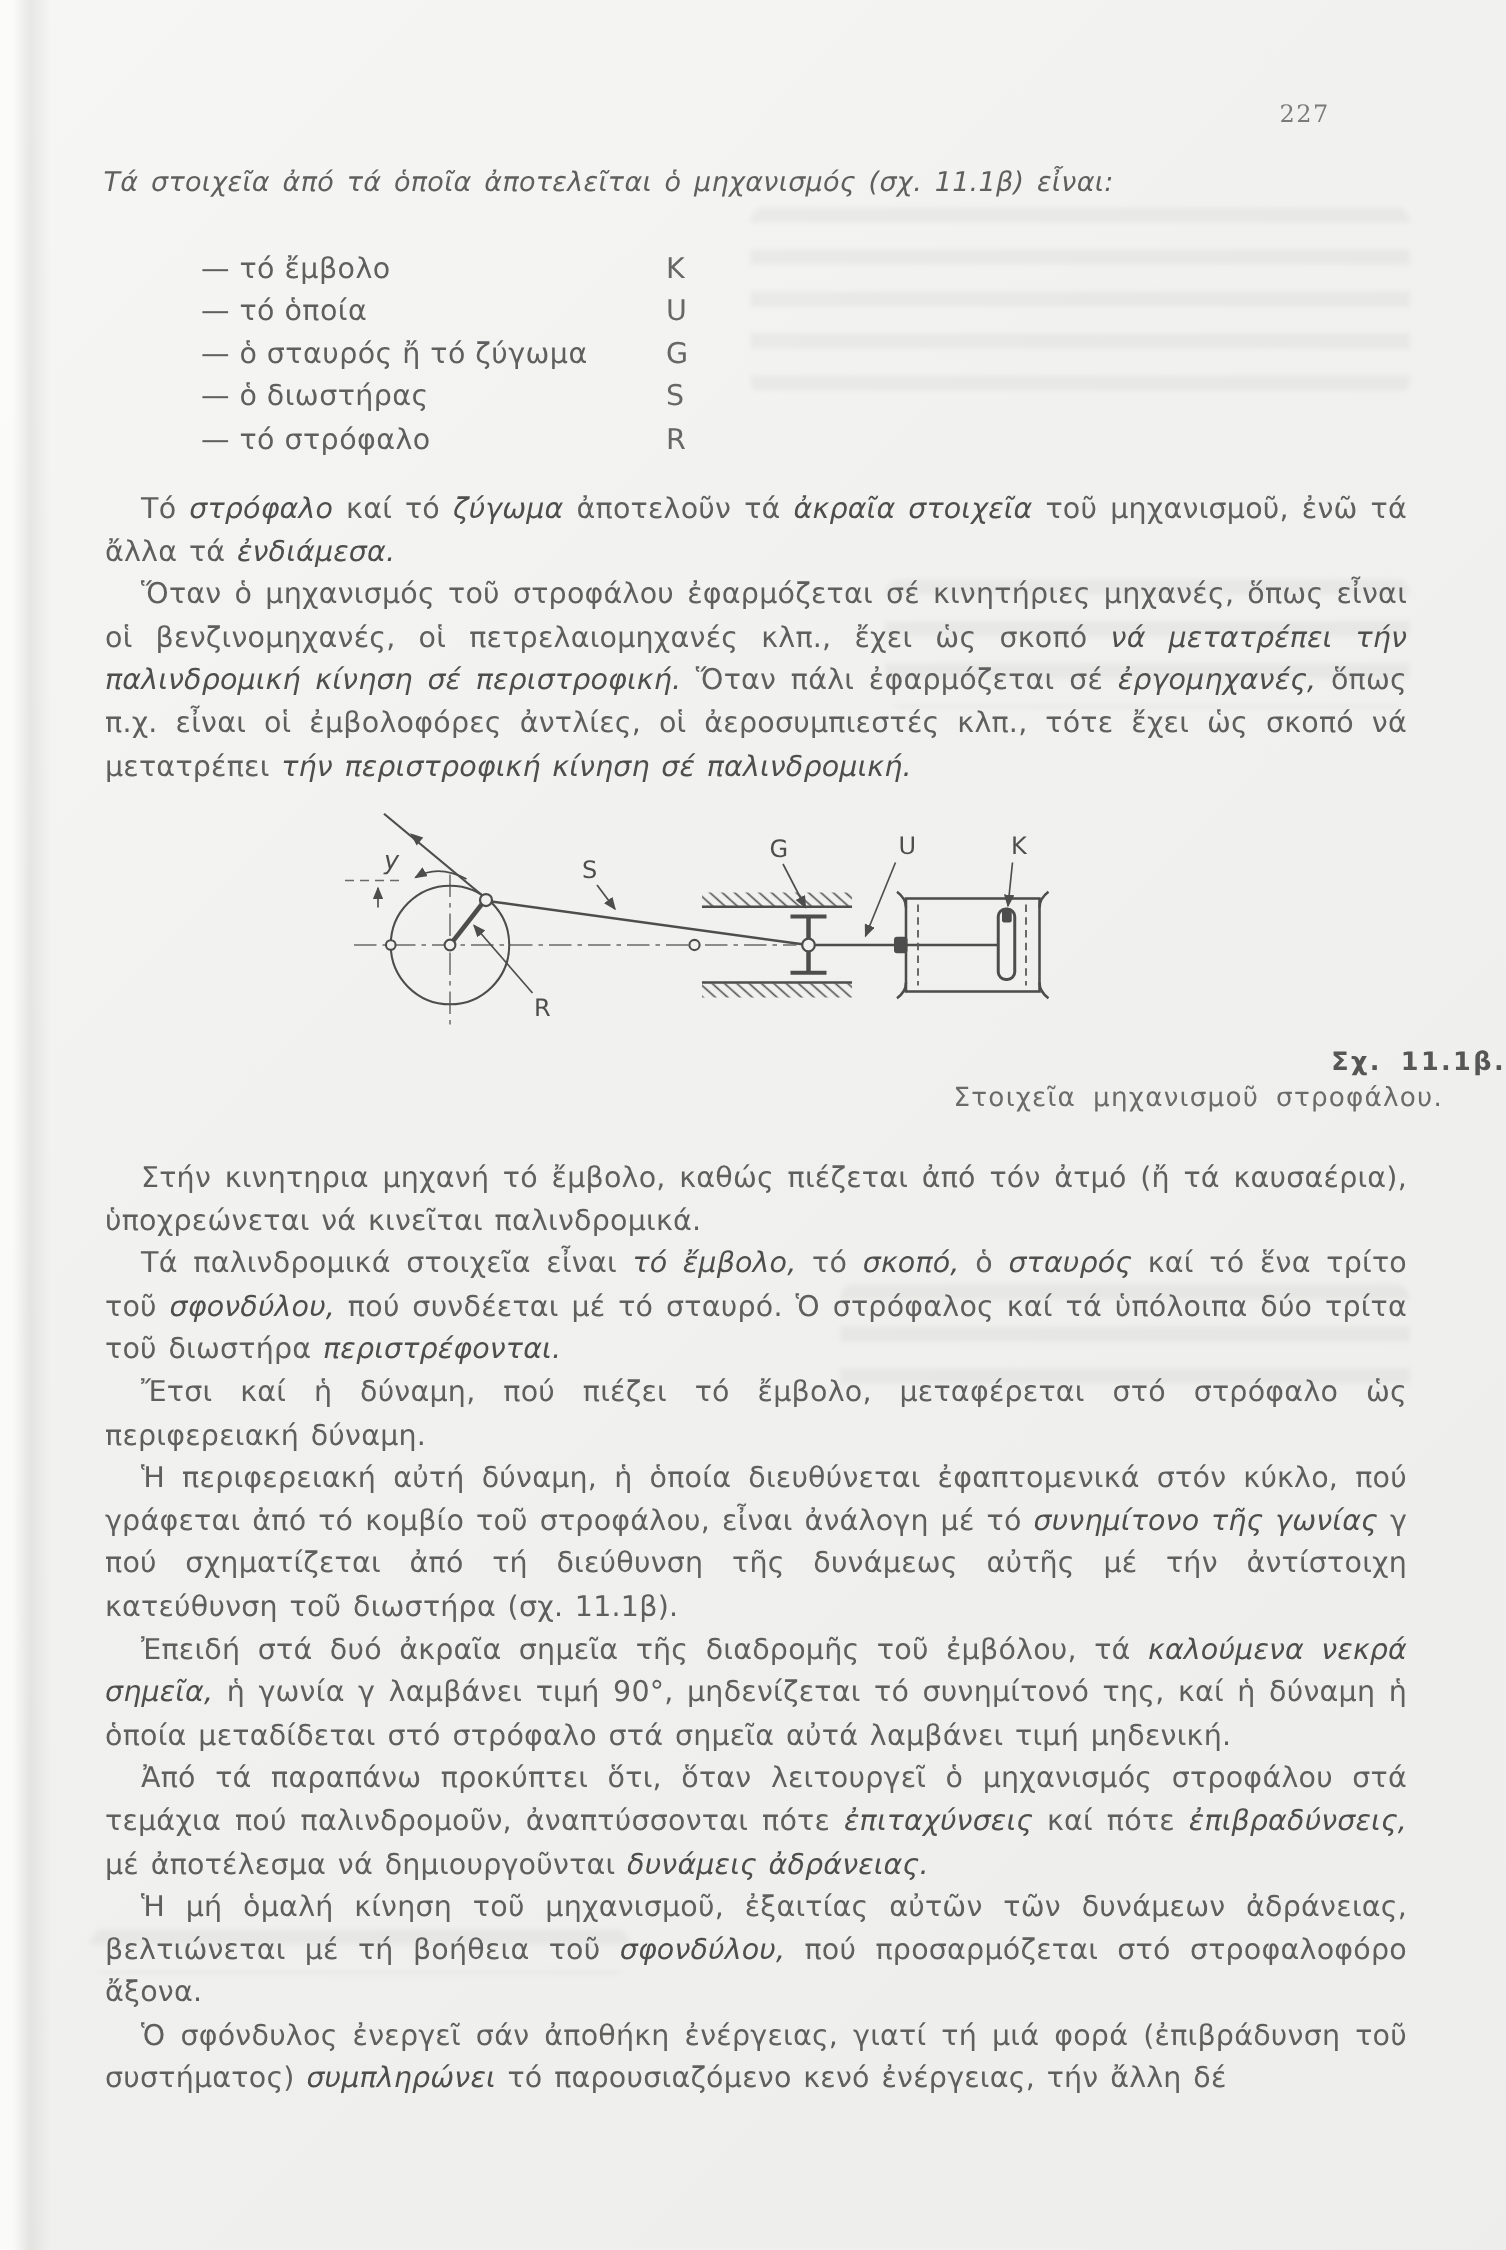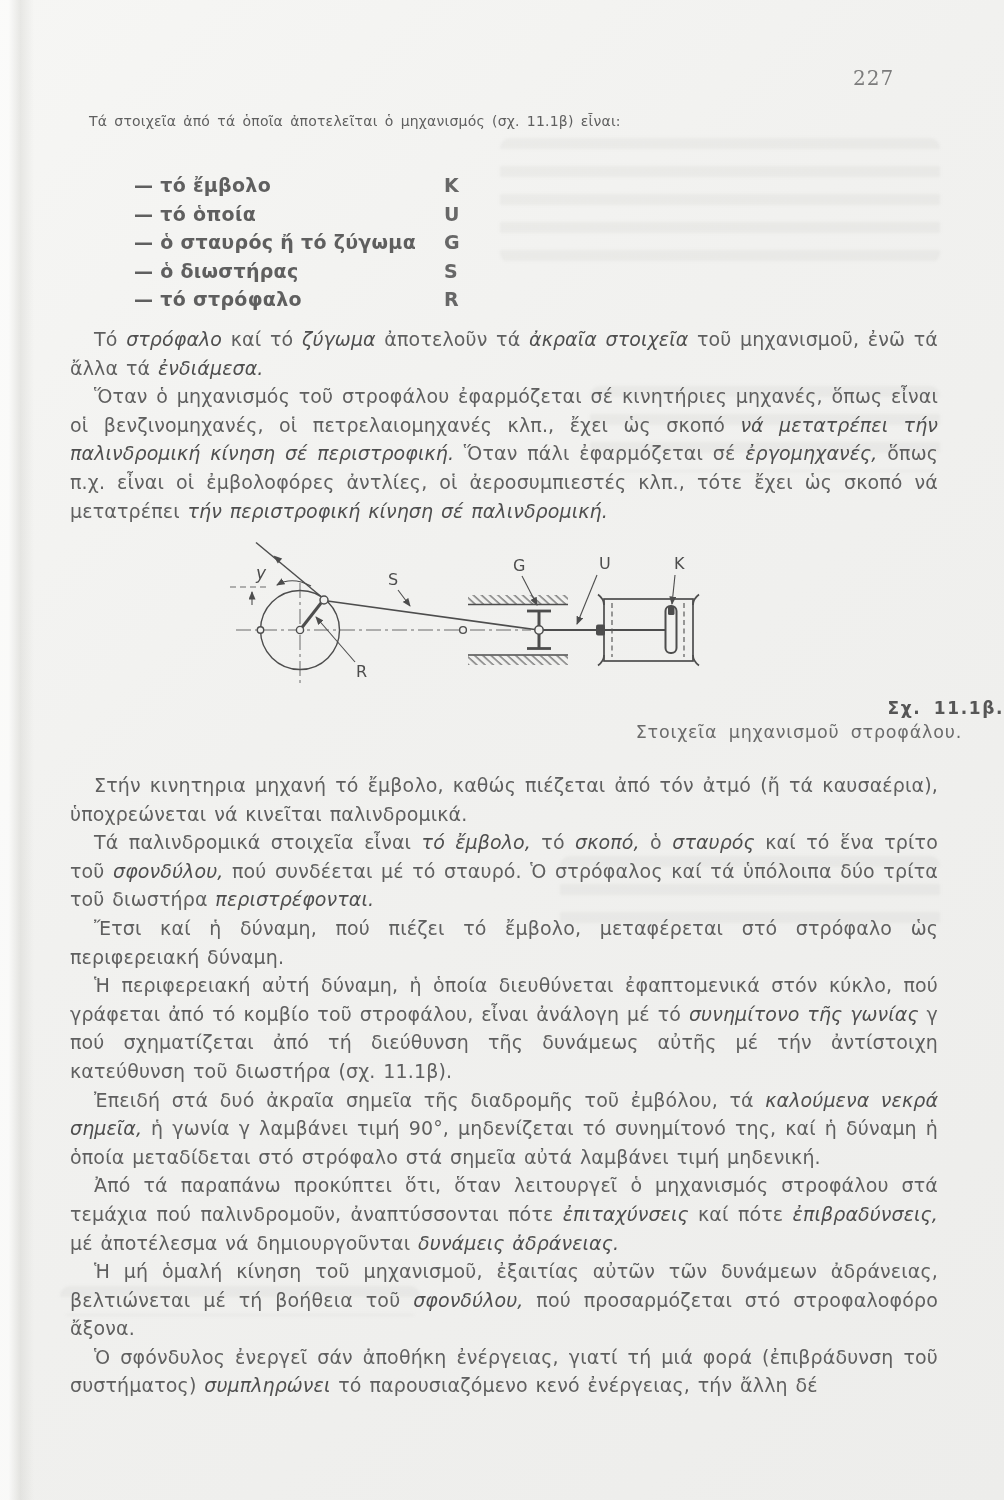--- a/index.html
+++ b/index.html
@@ -13,29 +13,29 @@
     color:#5f5f5f;
   }
   .edge-shade{
     position:absolute;left:0;top:0;width:34px;height:100%;
     background:linear-gradient(90deg,#fcfcfb 0%,#fcfcfb 25%,rgba(198,198,193,.38) 60%,rgba(198,198,193,0) 100%);
     opacity:.8;pointer-events:none;
   }
   .page-number{
     position:absolute;left:853px;top:66px;
     font-family:"DejaVu Serif","Liberation Serif",serif;
-    font-size:20px;color:#7b7b7b;letter-spacing:1px;
+    font-size:16px;color:#7b7b7b;letter-spacing:1px;
   }
   .intro{
-    position:absolute;left:74px;top:107px;width:868px;
-    font-size:14px;line-height:29px;text-indent:15px;
-    letter-spacing:.2px;word-spacing:2.5px;
+    position:absolute;left:54px;top:107px;width:868px;
+    font-size:18px;line-height:29px;text-indent:15px;
+    letter-spacing:.2px;word-spacing:2.5px;font-style:italic;
   }
   .def-list{position:absolute;left:134px;top:168px;width:560px;}
-  .def-row{display:flex;height:28.4px;align-items:flex-end;font-size:19px;letter-spacing:.3px;font-weight:bold;}
+  .def-row{display:flex;height:28.4px;align-items:flex-start;font-size:19px;letter-spacing:.3px;}
   .def-label{width:310px;}
   .def-symbol{color:#676767;}
   .text-block{
     position:absolute;left:70px;width:868px;
     font-size:19px;line-height:28.6px;text-align:justify;
     letter-spacing:.15px;word-spacing:1.6px;
   }
   .block-a{top:325px;}
   .block-b{top:751px;margin-top:20px;}
   .text-block p{margin:0;text-indent:24px;}

